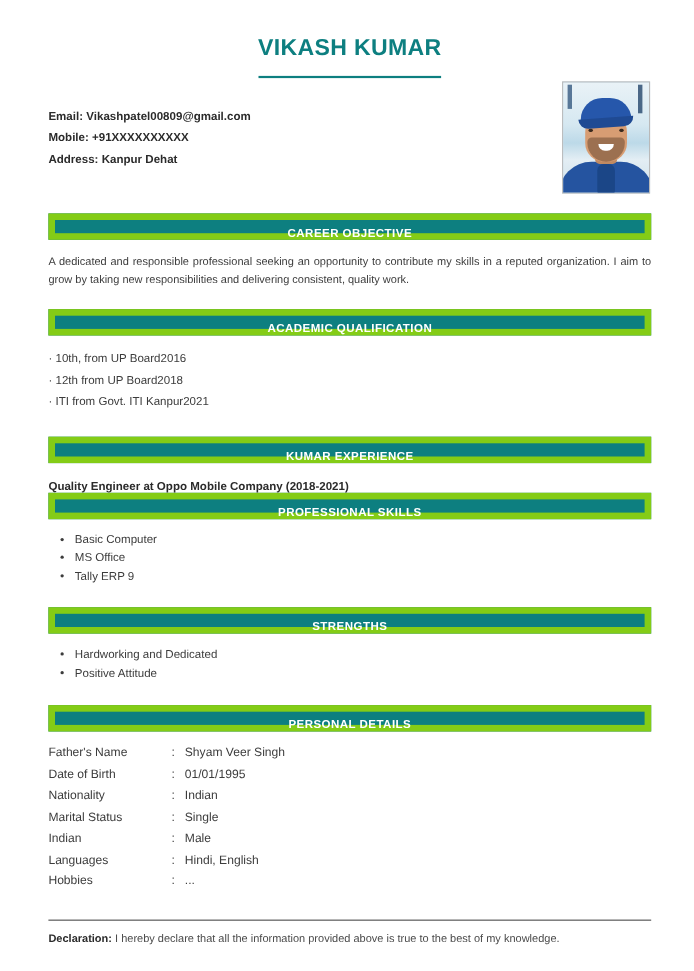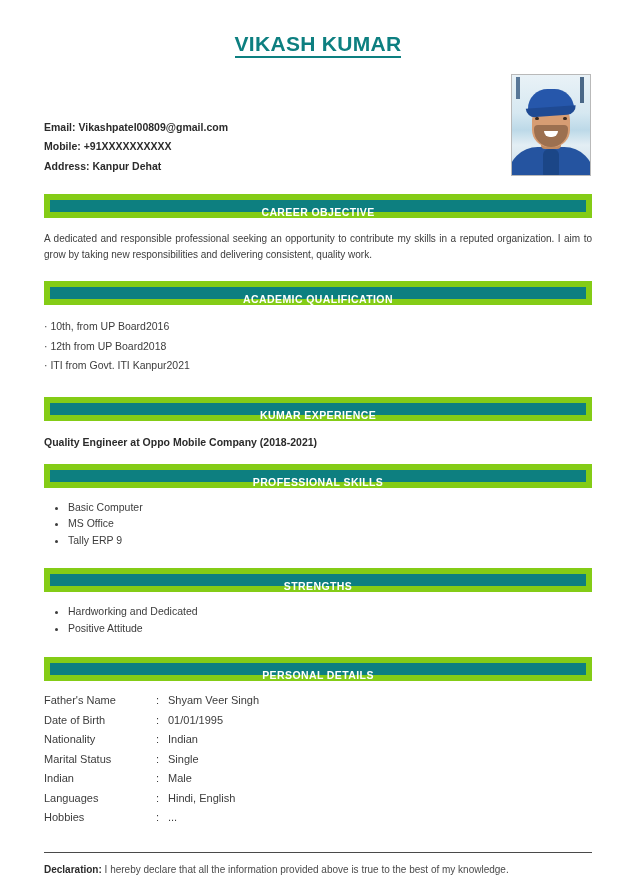--- a/index.html
+++ b/index.html
@@ -34,26 +34,26 @@
     font-size: 21px;
     font-weight: bold;
     color: #0d7f80;
     letter-spacing: 0.3px;
     padding-top: 32px;
     padding-bottom: 0;
     line-height: 1.1;
   }
   .name-title span {
     border-bottom: 2px solid #0d7f80;
-    padding-bottom: 1px;
+    padding-bottom: 14px;
   }
   .header-row {
     display: flex;
     justify-content: space-between;
-    align-items: flex-end;
+    align-items: center;
     margin-top: 19px;
   }
   .contact-block {
     font-size: 10.5px;
     font-weight: bold;
     color: #2b2b2b;
     line-height: 19.5px;
     padding-top: 2px;
   }
   .contact-line {
@@ -252,21 +252,21 @@
       </div>
       <div class="edu-row">
         <span>· ITI from Govt. ITI Kanpur</span>
         <span class="yr">2021</span>
       </div>
     </div>
 
     <div class="bar" style="margin-top:21px">KUMAR EXPERIENCE</div>
     <div class="work-line">Quality Engineer at Oppo Mobile Company (2018-2021)</div>
 
-    <div class="bar" style="margin-top:16px">PROFESSIONAL SKILLS</div>
+    <div class="bar" style="">PROFESSIONAL SKILLS</div>
     <ul class="bullets">
       <li>Basic Computer</li>
       <li>MS Office</li>
       <li>Tally ERP 9</li>
     </ul>
 
     <div class="bar" style="margin-top:20px">STRENGTHS</div>
     <ul class="bullets">
       <li>Hardworking and Dedicated</li>
       <li>Positive Attitude</li>

